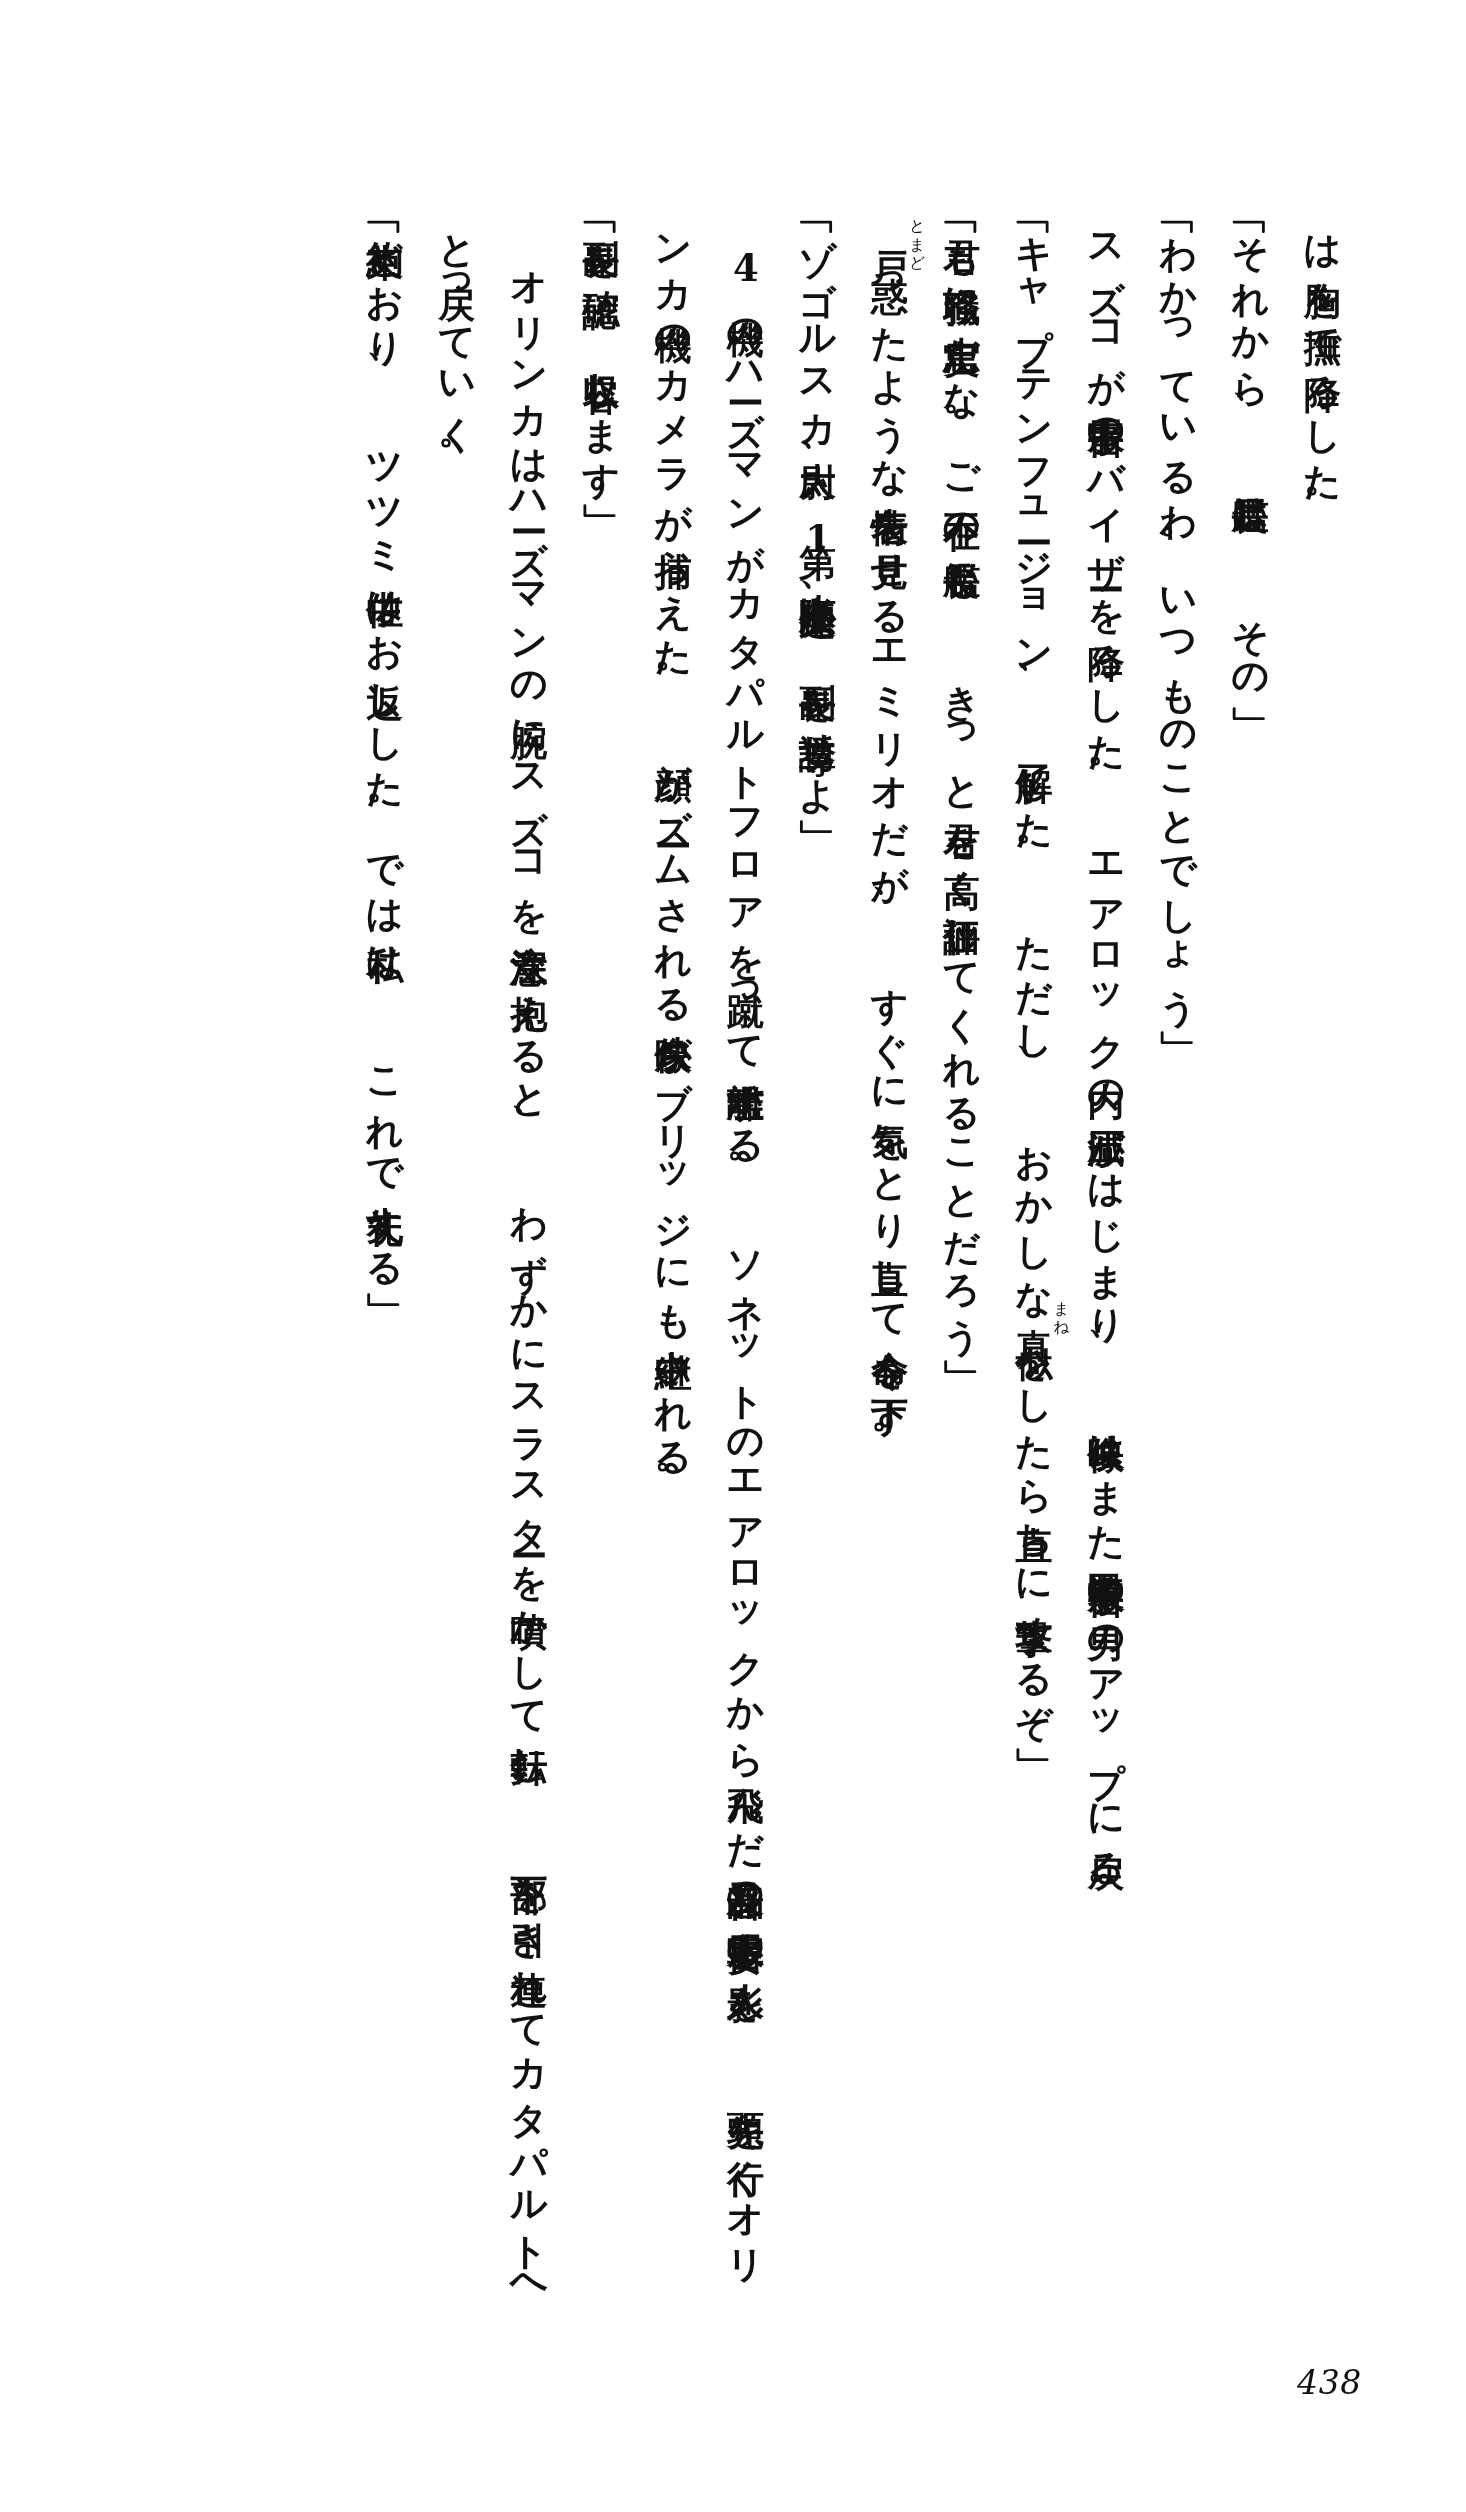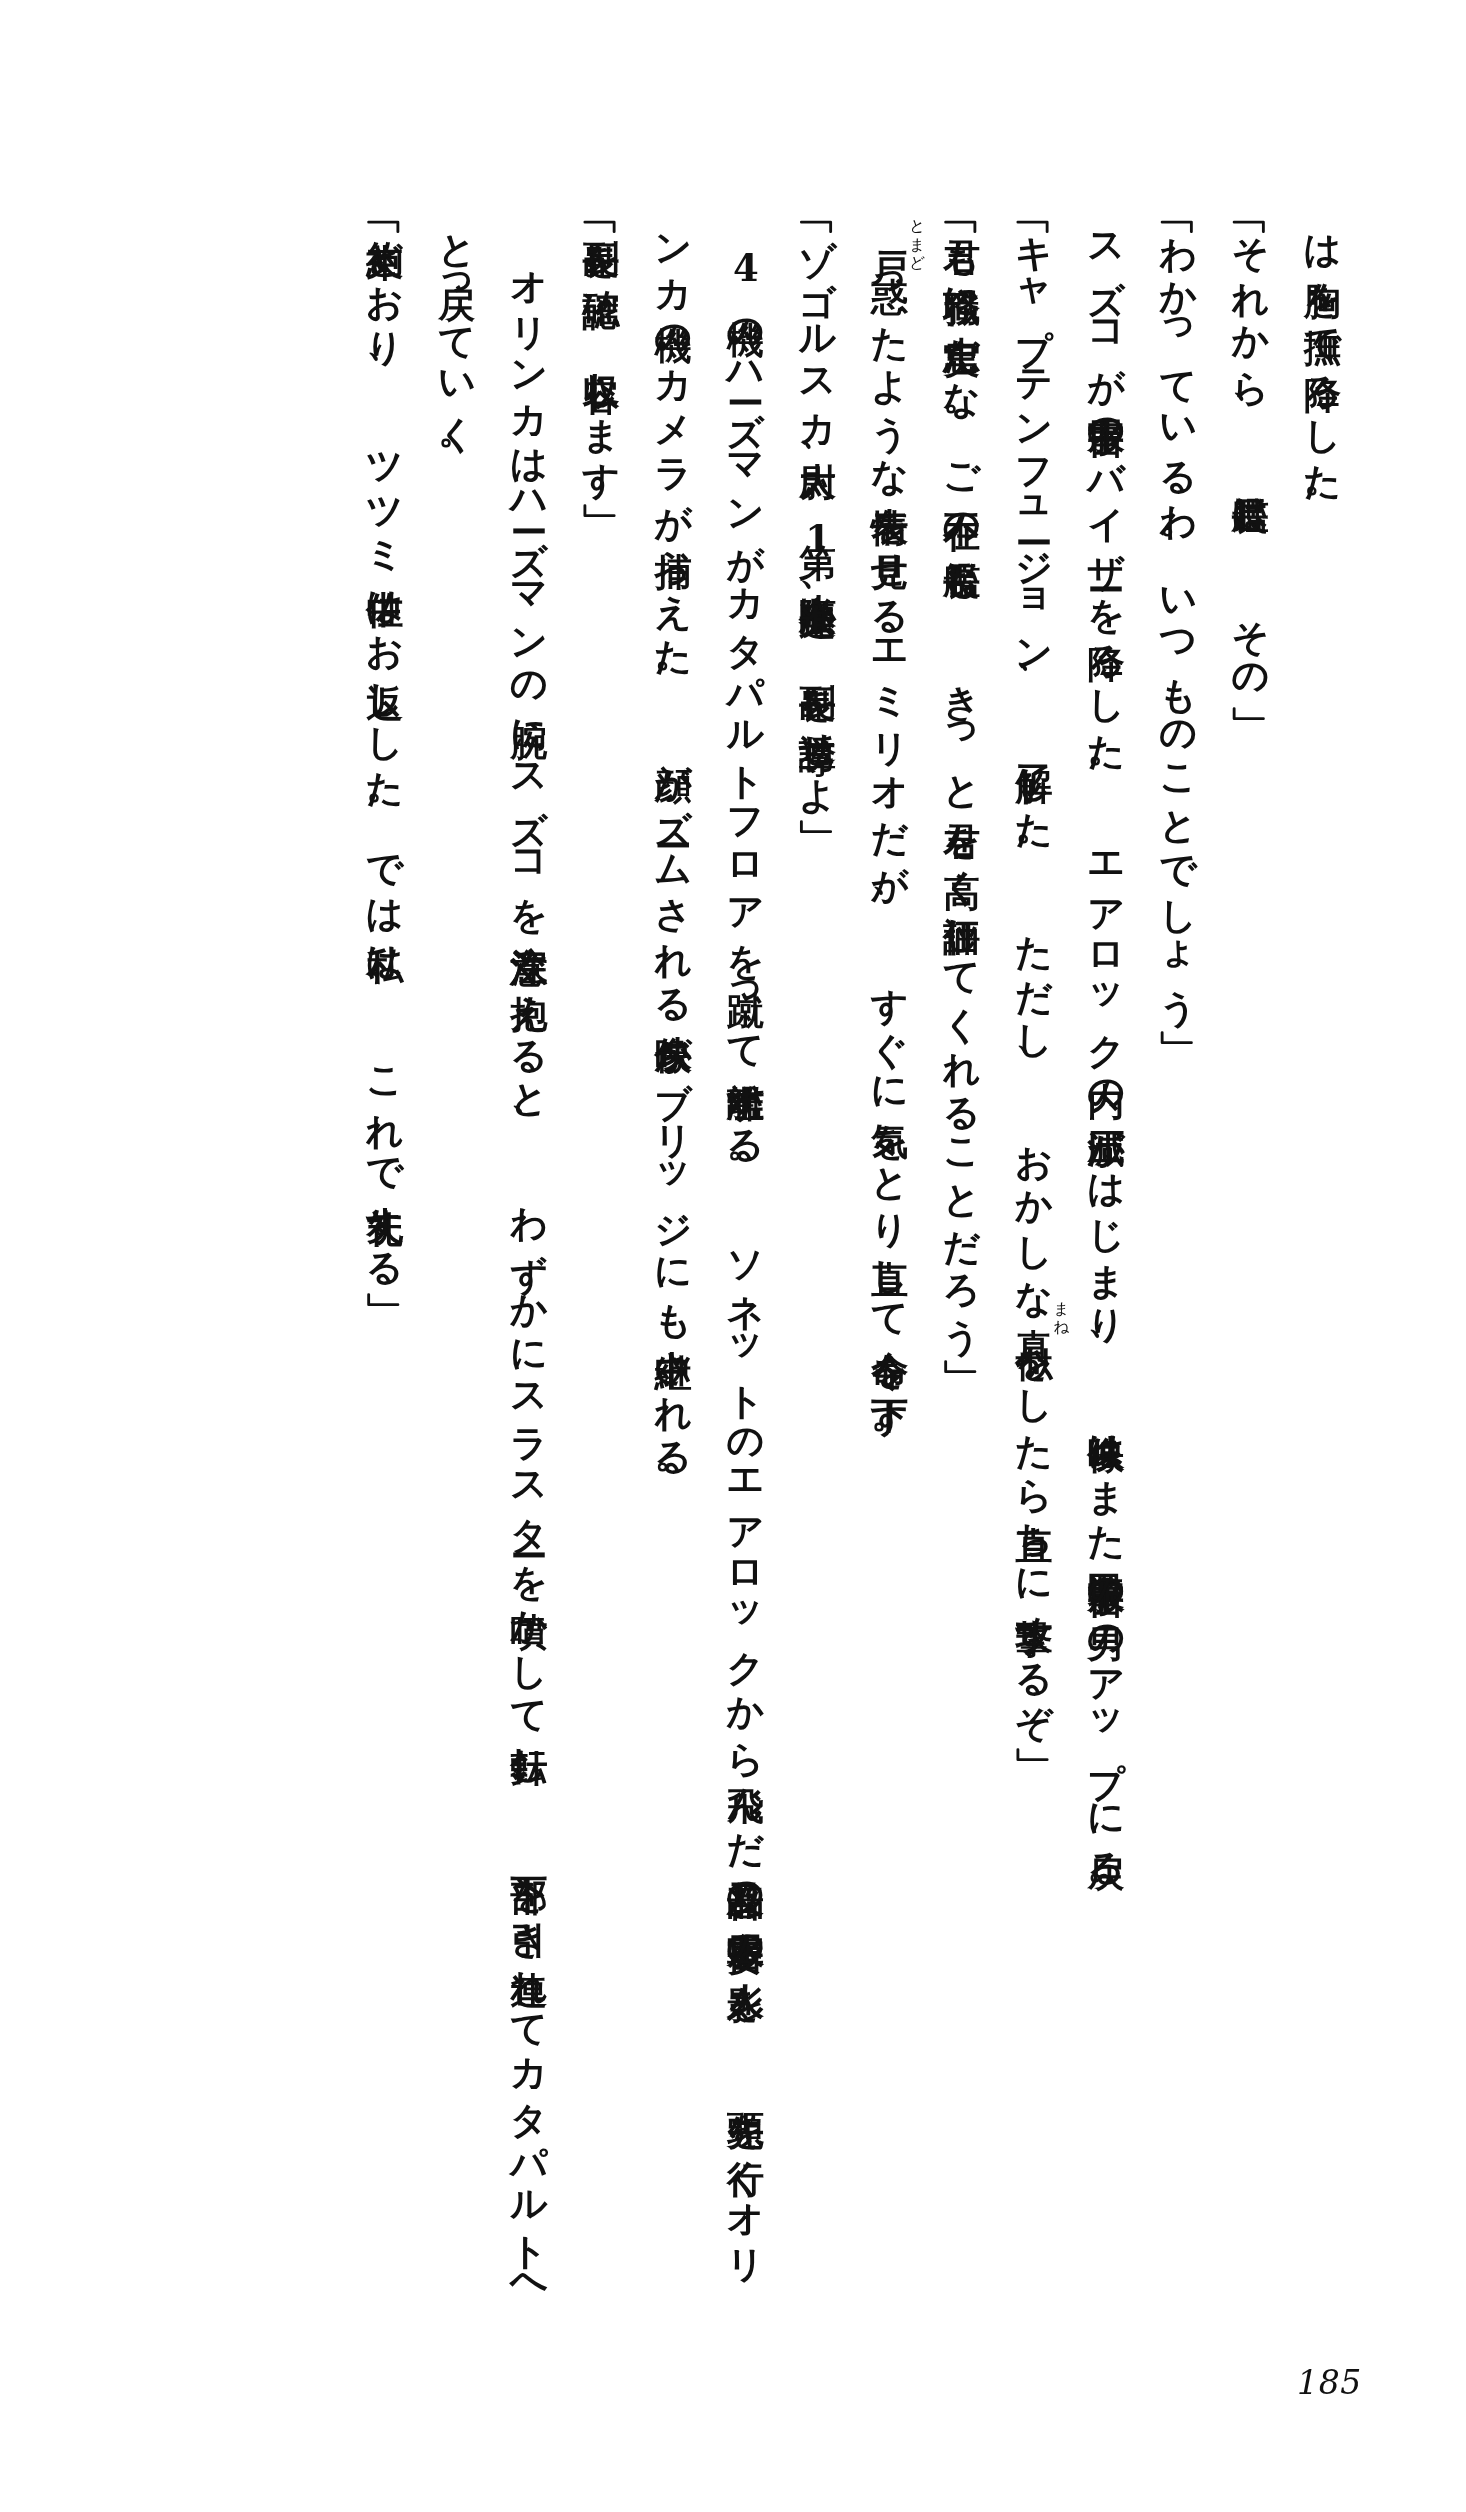--- a/index.html
+++ b/index.html
@@ -79,16 +79,16 @@
     <p class="">「キャプテンフュージョン、　了解した。　ただし、　おかしな<ruby>真似<rt>まね</rt></ruby>をしたら直ちに攻撃するぞ」</p>
     <p class="">「君も職務に忠実だな。ご不在の艦長も、　きっと君を高く評価してくれることだろう」</p>
     <p class=""><ruby>戸惑<rt>とまど</rt></ruby>ったような表情を見せるエミリオだが、　すぐに気をとり直して命令を下す。</p>
     <p class="">「ゾゴルスカ大尉、　第1小隊順次発進、　副長を誘導せよ」</p>
     <p class="indent">4機のハーズマンがカタパルトフロアを蹴って離艦する。　ソネットのエアロックから飛んだ普及品の宇宙服姿の人影を、　先頭を行くオリンカ機のカメラが捕らえた。　顔がズームされる映像がブリッジにも中継される。</p>
     <p class="">「副長を確認。　収容します」</p>
     <p class="indent">オリンカはハーズマンの腕にスズコを注意深く抱えると、　わずかにスラスターを噴かして転針し、　部下を引き連れてカタパルトへと戻っていく。</p>
     <p class="">「約束どおり、　ツツミ中佐はお返しした。では私は、　これで失礼する」</p>
   </div>
 
-  <div class="page-number">185</div>
+  <div class="page-number">438</div>
 
 </div>
 
 
 </body></html>

